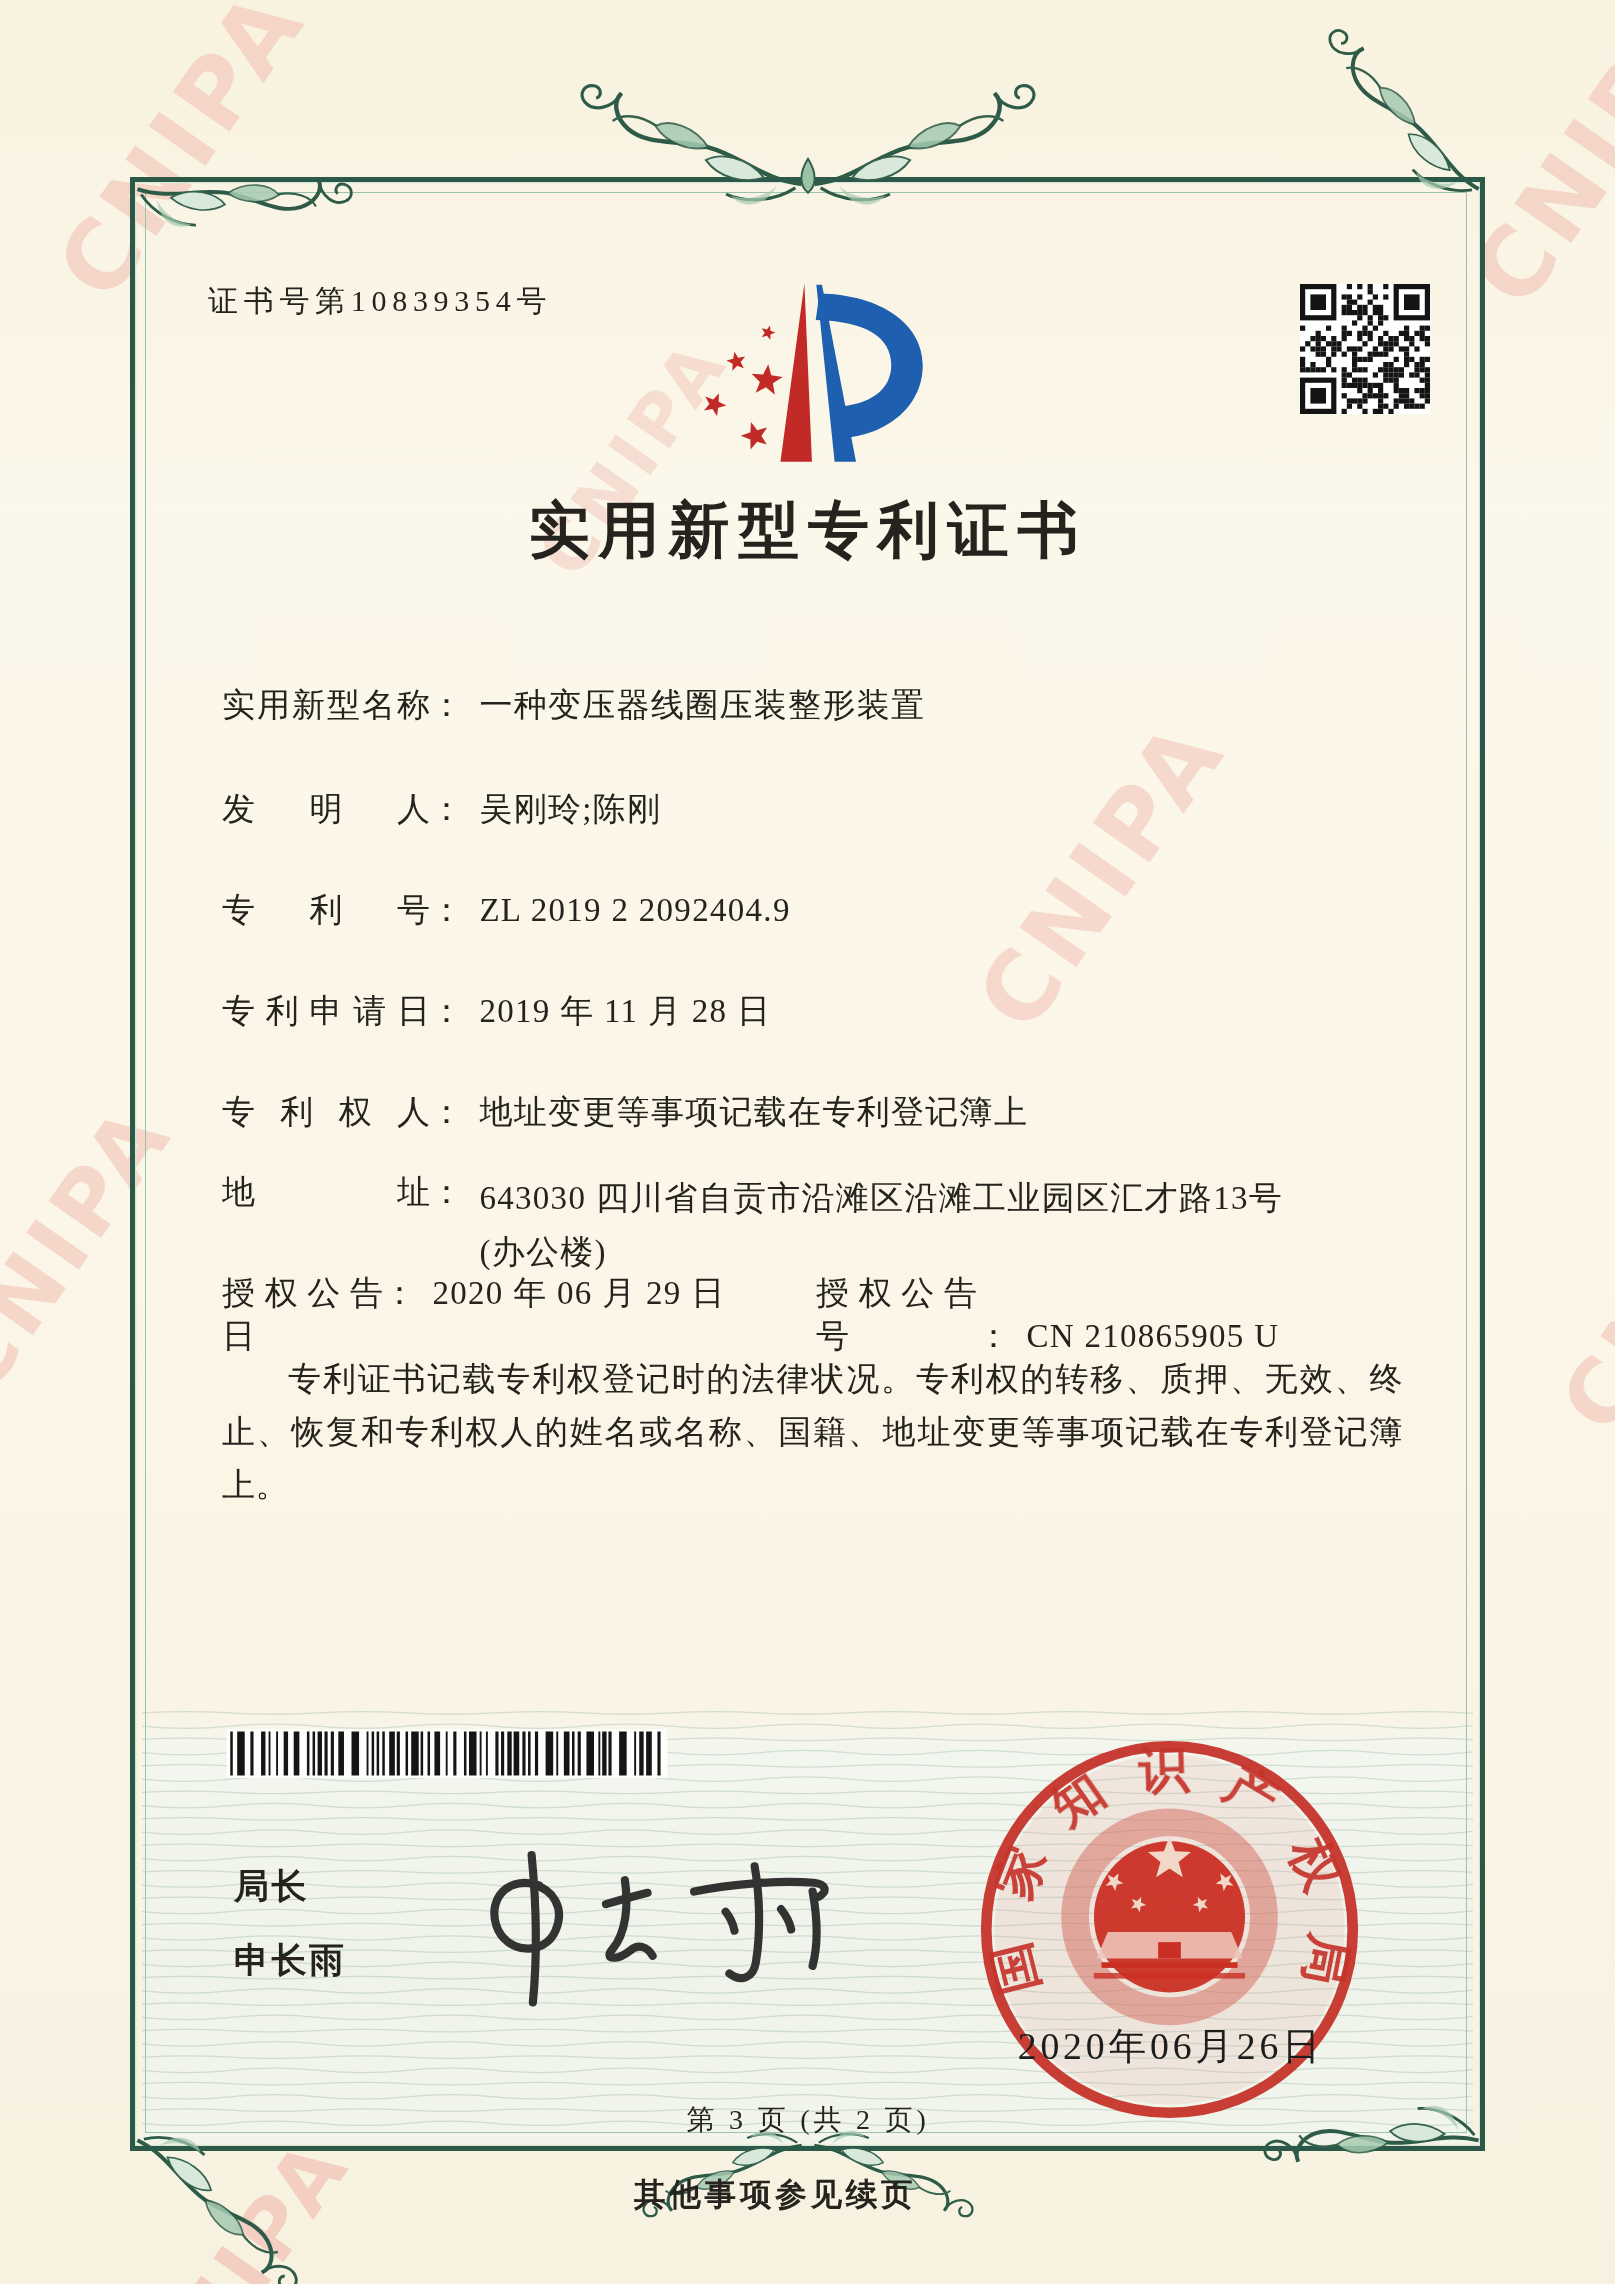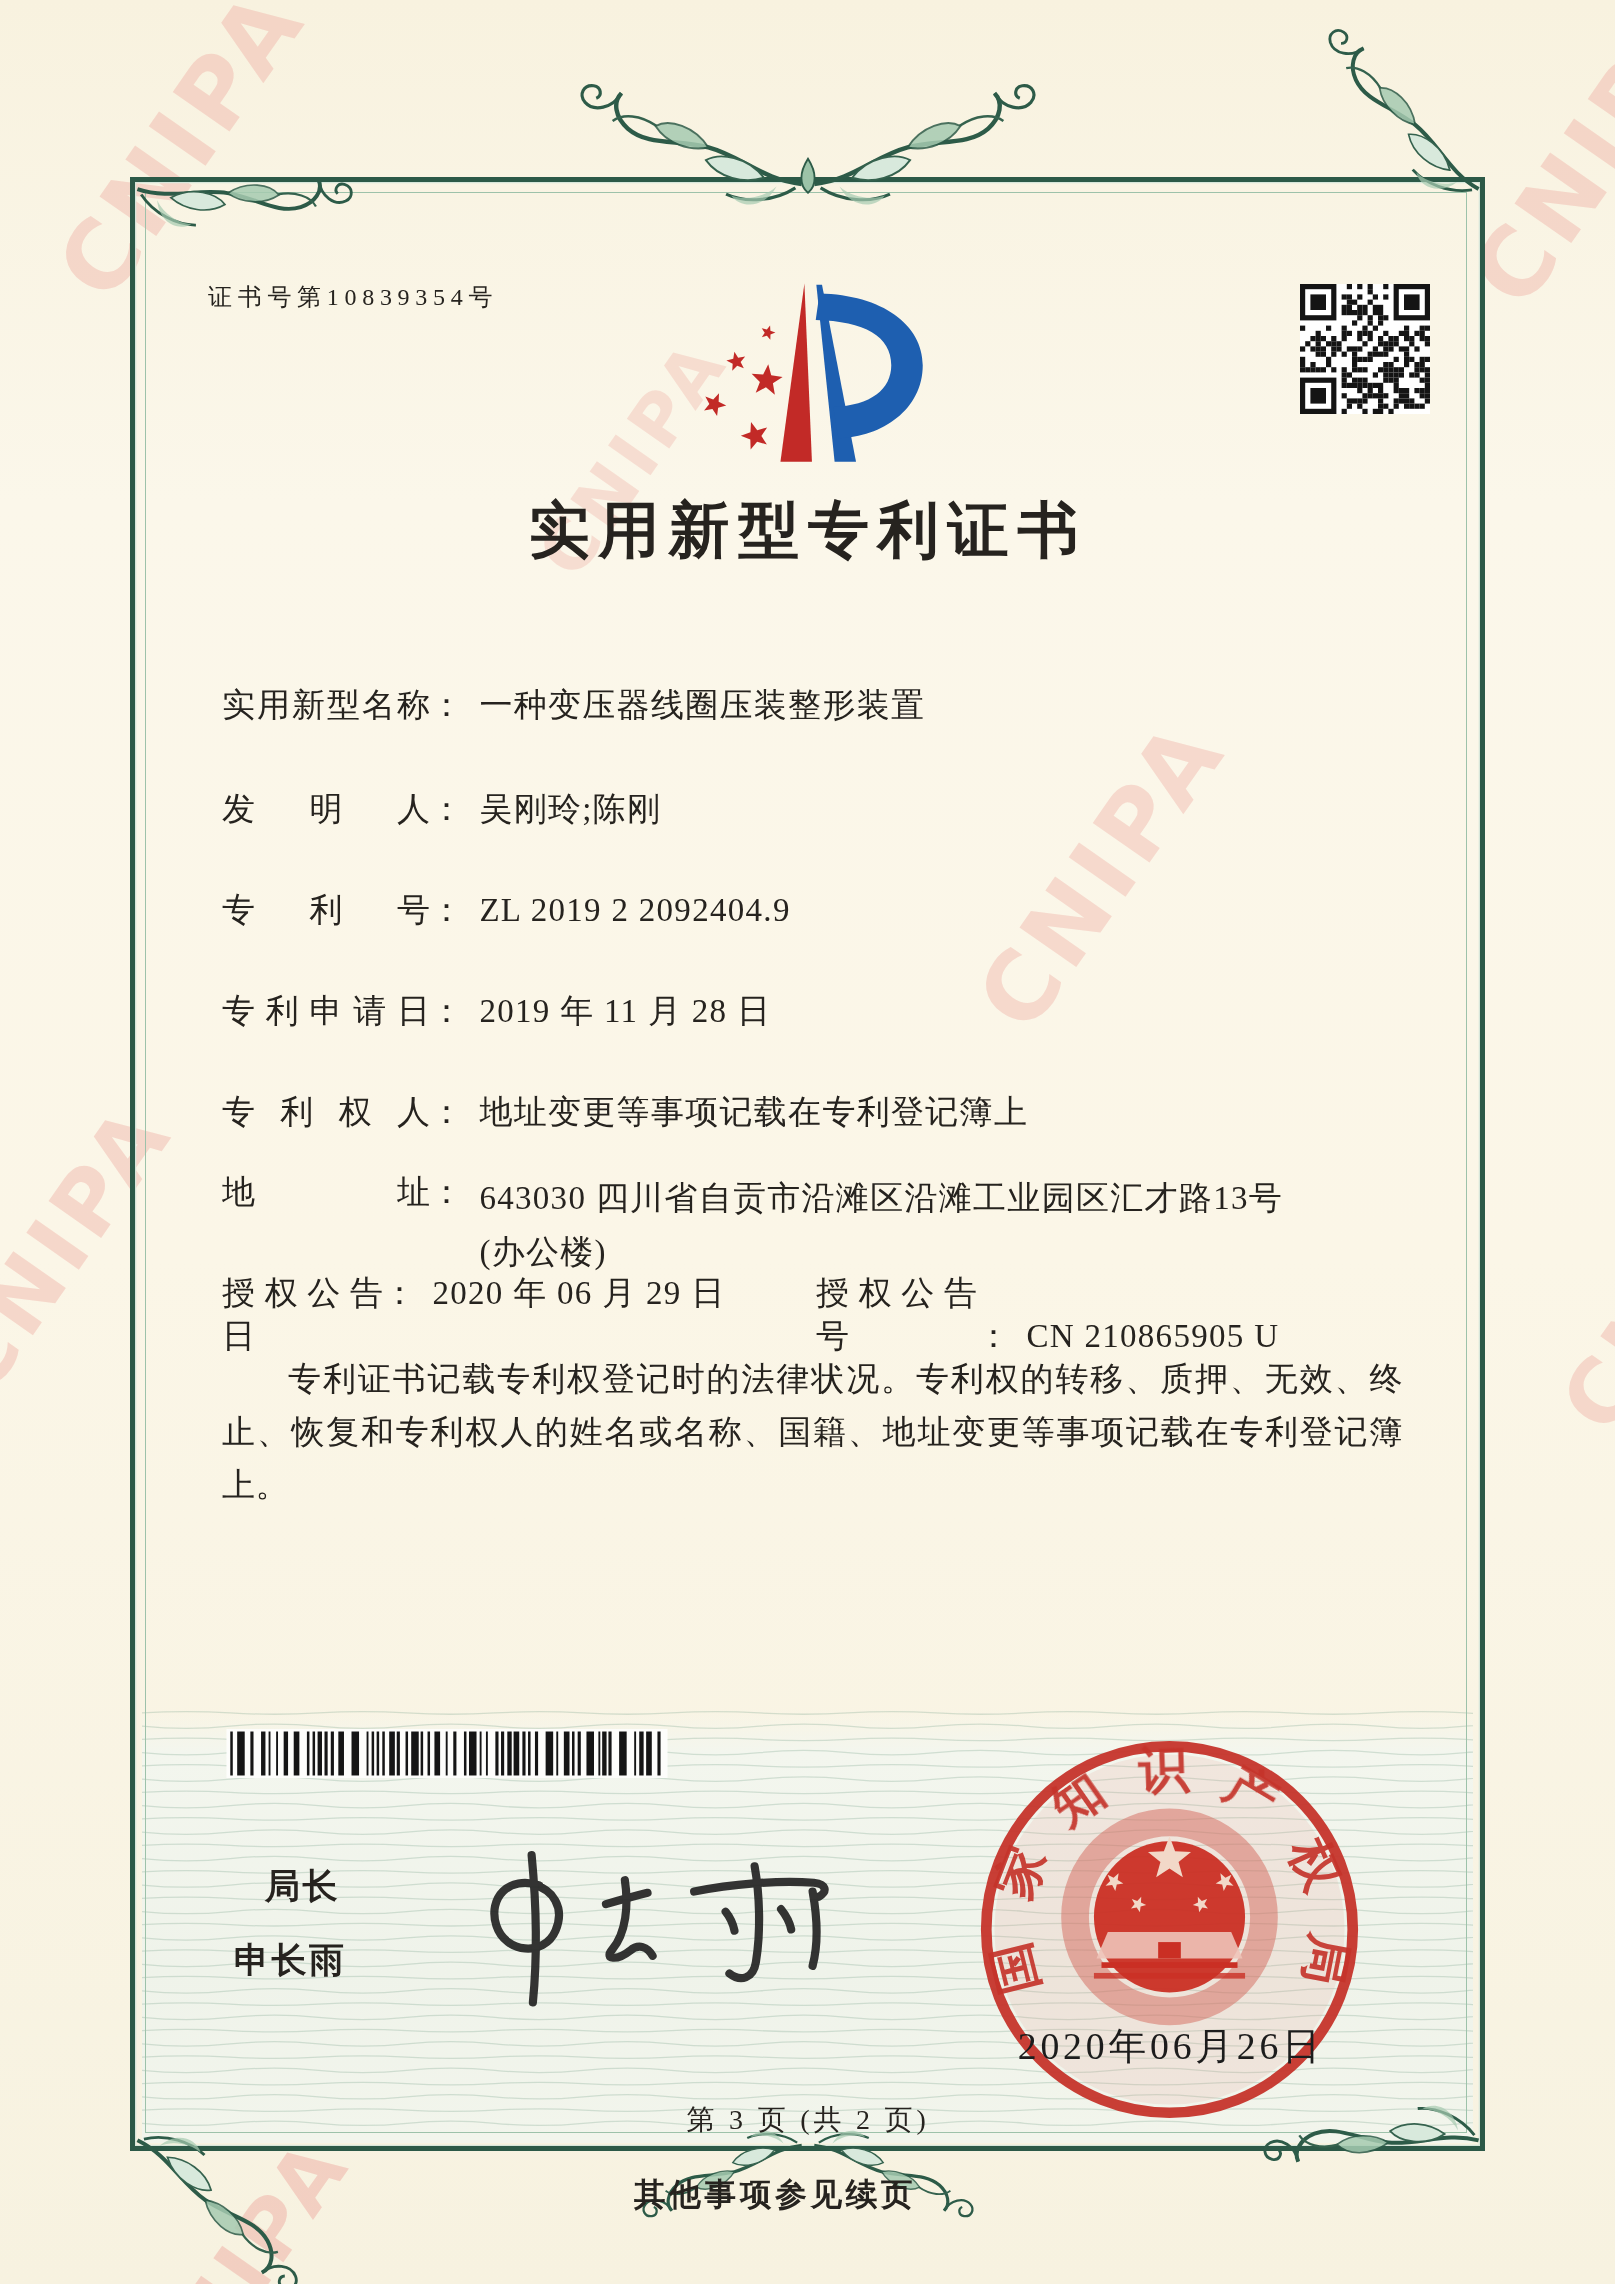--- a/index.html
+++ b/index.html
@@ -20,21 +20,21 @@
     position:absolute; left:142px; top:1709px; width:1331px; height:434px; z-index:1;
     background:linear-gradient(180deg,rgba(243,246,238,0) 0%,#f3f6ee 10%,#eff3ea 60%,#f2f5ec 100%);
   }
   
   .frame-outer{position:absolute; left:130px; top:177px; width:1345px; height:1964px;
     border:5.7px solid #2c5947; z-index:3; box-shadow:inset 0 0 0 1.3px #d7e6da;}
   .frame-inner{position:absolute; left:145px; top:192px; width:1320px; height:1939px;
     border:1.9px solid #9dc2aa; z-index:3;}
   svg.deco{position:absolute; left:0; top:0; z-index:3; pointer-events:none;}
   
-  .cert-no{left:208px; top:281px; font-size:24px; letter-spacing:5.7px; z-index:4;text-align:center;}
+  .cert-no{left:208px; top:281px; font-size:30px; letter-spacing:5.7px; z-index:4;text-align:center;}
   .qr{left:1300px; top:284px; width:130px; height:130px; z-index:4;}
   .logo{left:681px; top:252px; z-index:4;}
   .title{left:0; right:0; top:490px; text-align:center; font-size:61px; font-weight:700;
     letter-spacing:8.8px; z-index:4;}
   
   .field{position:absolute; left:222px; display:flex; align-items:flex-start;
     font-size:33px; z-index:4; line-height:1.3;}
   .field .lbl{display:inline-block; width:208px; text-align:justify; text-align-last:justify;
     text-justify:inter-character;}
   .field .lbl5{width:161px;}
@@ -473,21 +473,21 @@
       <rect x="592" y="4" width="3" height="70" fill="#151515"></rect>
       <rect x="598" y="4" width="7" height="70" fill="#151515"></rect>
       <rect x="608" y="4" width="5" height="70" fill="#151515"></rect>
       <rect x="625" y="4" width="12" height="70" fill="#151515"></rect>
       <rect x="649" y="4" width="3" height="70" fill="#151515"></rect>
       <rect x="657" y="4" width="7" height="70" fill="#151515"></rect>
       <rect x="668" y="4" width="9" height="70" fill="#151515"></rect>
       <rect x="686" y="4" width="5" height="70" fill="#151515"></rect>
     </svg>
 
-  <div class="abs signer" style="top:1863px;margin-left:31px;">局长</div>
+  <div class="abs signer" style="top:1863px;">局长</div>
   <div class="abs signer" style="top:1937px;">申长雨</div>
 
   <svg class="abs sig-svg" width="479" height="189" viewBox="640 2890 760 300">
     <g fill="none" stroke="#1f1f1f" stroke-width="13" stroke-linecap="round" opacity=".9">
       <path d="M856,2992 C808,2976 774,3012 788,3056 C802,3100 864,3106 882,3064 C898,3026 876,2998 848,2992"></path>
       <path d="M844,2944 C850,3006 854,3096 846,3178"></path>
       <path d="M962,3022 C990,3014 1012,3008 1028,3004"></path>
       <path d="M992,2984 C998,3024 994,3068 972,3094 C958,3110 980,3112 1000,3096 C1014,3084 1028,3090 1036,3104"></path>
       <path d="M1102,3002 C1160,2990 1234,2984 1292,2988 C1312,2990 1314,3002 1300,3010"></path>
       <path d="M1198,2962 C1206,3006 1208,3066 1200,3114 C1196,3140 1176,3146 1158,3132"></path>

